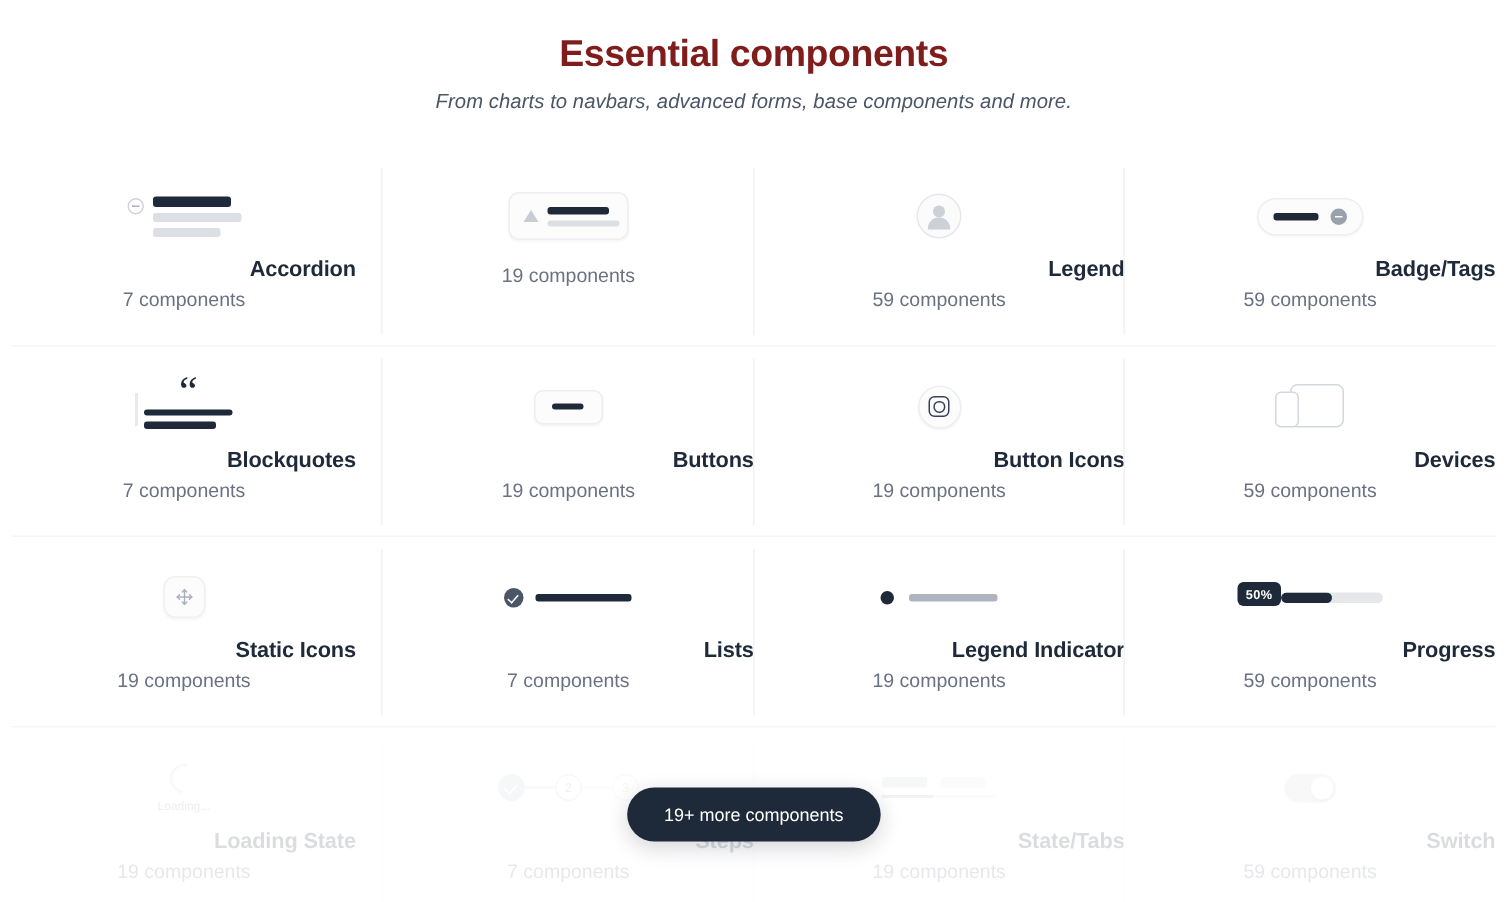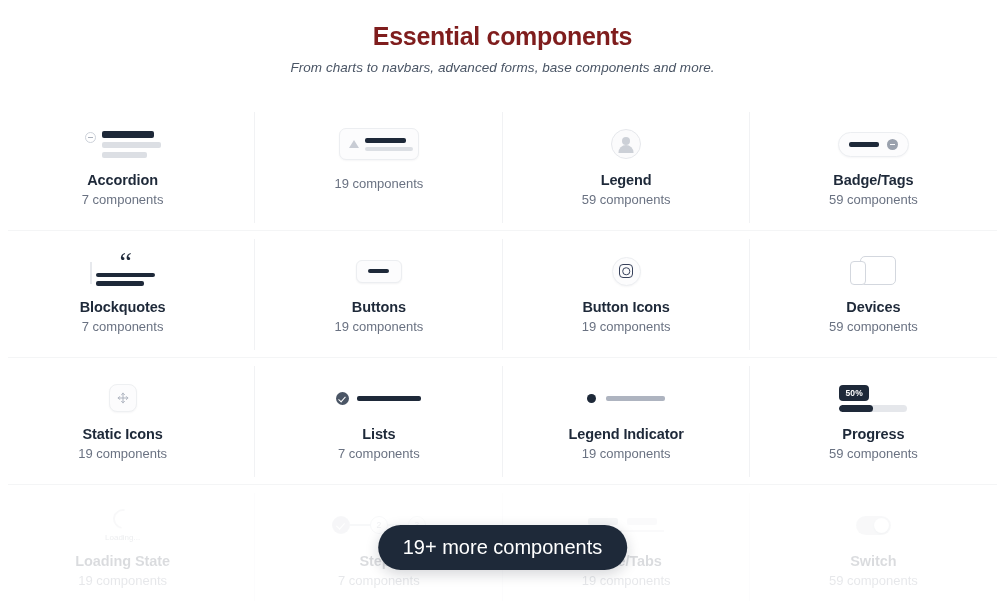--- a/index.html
+++ b/index.html
@@ -81,20 +81,21 @@
     display: flex;
     align-items: center;
     justify-content: center;
   }
 
   .cell-title {
     font-size: 14.5px;
     font-weight: bold;
     color: #1e2939;
     letter-spacing: -0.1px;
+    text-align: right;
   }
 
   .cell-count {
     margin-top: 4px;
     font-size: 13px;
     color: #6a7282;
   }
 
   
   .cell.faded { opacity: 0.16; }
@@ -263,21 +264,21 @@
     transform: rotate(42deg);
   }
   .ic-list .b { width: 64px; height: 5px; }
 
   
   .ic-legend { display: flex; align-items: center; gap: 10px; }
   .dot { width: 9px; height: 9px; border-radius: 50%; background: #1e2939; flex: none; }
   .ic-legend .b { width: 59px; height: 5px; }
 
   
-  .ic-progress { display: flex; flex-direction: column; align-items: flex-start; }
+  .ic-progress { display: flex; flex-direction: row; align-items: center; }
   .prog-badge {
     background: #1e2939; color: #ffffff;
     font-size: 8.5px; font-weight: bold;
     padding: 3px 6px; border-radius: 4px;
     margin-bottom: 4px; letter-spacing: 0.2px;
   }
   .prog-track {
     width: 68px; height: 7px; border-radius: 4px;
     background: #e5e7eb; overflow: hidden;
   }
@@ -337,21 +338,21 @@
   }
 
   
   .overlay-pill {
     position: absolute;
     left: 50%;
     top: 525px;
     transform: translateX(-50%);
     background: #1e2939;
     color: #ffffff;
-    font-size: 20px;
+    font-size: 12px;
     padding: 11px 25px;
     border-radius: 999px;
     white-space: nowrap;
     box-shadow: 0 4px 14px rgba(16,24,40,0.18);
   }
 </style>
 </head>
 <body>
 
 <div class="page">

